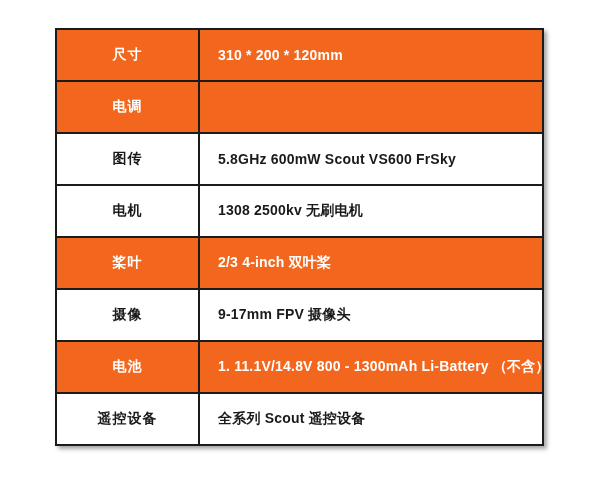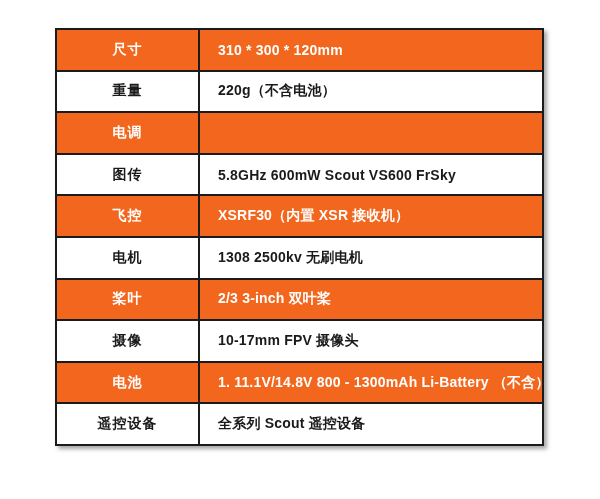--- a/index.html
+++ b/index.html
@@ -73,55 +73,47 @@
   }
 </style>
 </head>
 <body>
 
 <div class="canvas">
   <div class="spec-table">
 
     <div class="row orange">
       <div class="cell-label">尺寸</div>
-      <div class="cell-value">310 * 300 * 120mm</div>
+      <div class="cell-value">310 * 200 * 120mm</div>
     </div>
 
-    <div class="row white">
-      <div class="cell-label">重量</div>
-      <div class="cell-value">220g（不含电池）</div>
-    </div>
 
     <div class="row orange">
       <div class="cell-label">电调</div>
     </div>
 
     <div class="row white">
       <div class="cell-label">图传</div>
       <div class="cell-value">5.8GHz 600mW Scout VS600 FrSky</div>
     </div>
 
-    <div class="row orange">
-      <div class="cell-label">飞控</div>
-      <div class="cell-value">XSRF30（内置 XSR 接收机）</div>
-    </div>
 
     <div class="row white">
       <div class="cell-label">电机</div>
       <div class="cell-value">1308 2500kv 无刷电机</div>
     </div>
 
     <div class="row orange">
       <div class="cell-label">桨叶</div>
-      <div class="cell-value">2/3  3-inch 双叶桨</div>
+      <div class="cell-value">2/3  4-inch 双叶桨</div>
     </div>
 
     <div class="row white">
       <div class="cell-label">摄像</div>
-      <div class="cell-value">10-17mm FPV 摄像头</div>
+      <div class="cell-value">9-17mm FPV 摄像头</div>
     </div>
 
     <div class="row orange">
       <div class="cell-label">电池</div>
       <div class="cell-value">1. 11.1V/14.8V 800 - 1300mAh Li-Battery （不含）</div>
     </div>
 
     <div class="row white">
       <div class="cell-label">遥控设备</div>
       <div class="cell-value">全系列 Scout 遥控设备</div>

